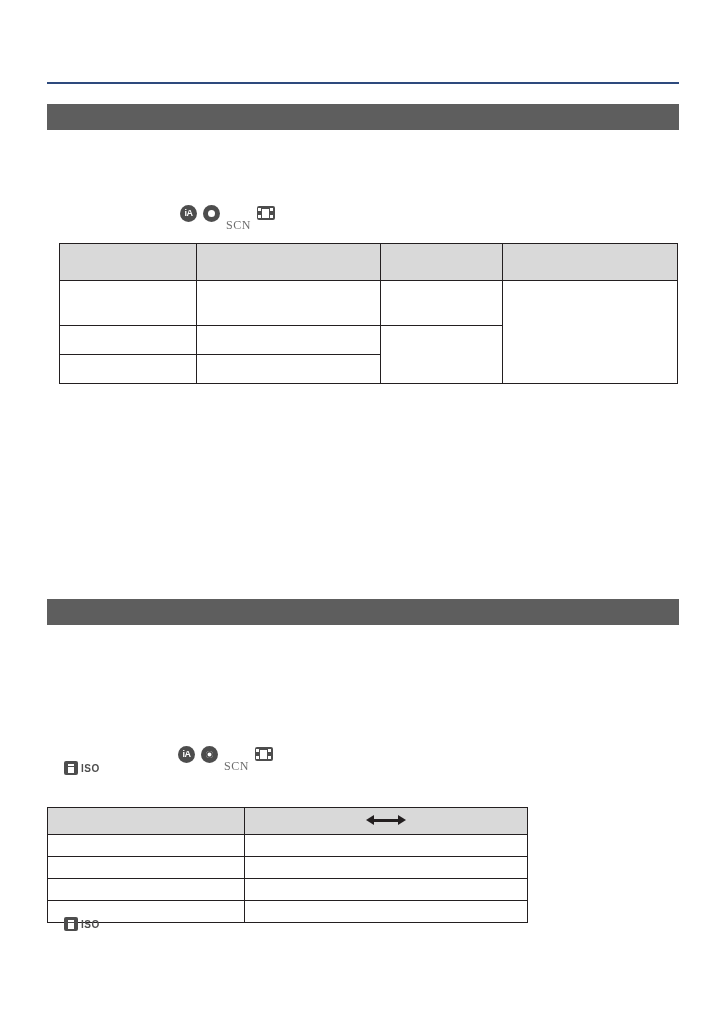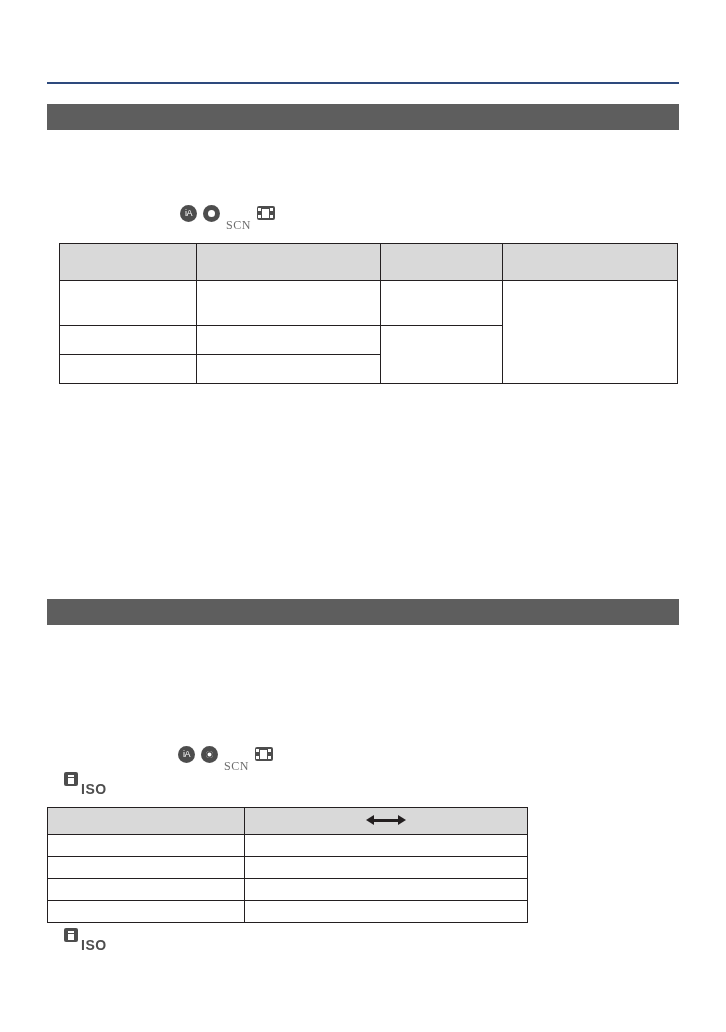--- a/index.html
+++ b/index.html
@@ -61,21 +61,21 @@
     align-items: center;
     justify-content: center;
   }
   .badge-round {
     width: 17px;
     height: 17px;
     border-radius: 50%;
     background: #4d4d4d;
     color: #ffffff;
     font-size: 9px;
-    font-weight: normal;
+    font-weight: bold;
     display: inline-flex;
     align-items: center;
     justify-content: center;
     letter-spacing: -0.5px;
   }
   .badge-cam {
     width: 17px;
     height: 17px;
     border-radius: 50%;
     background: #4d4d4d;
@@ -168,25 +168,24 @@
   .iso-square::after {
     content: "";
     position: absolute;
     left: 4px;
     top: 6px;
     width: 6px;
     height: 5.5px;
     background: #ffffff;
   }
   .iso-label {
-    font-size: 14px;
+    font-size: 10px;
     color: #4d4d4d;
     font-weight: bold;
     letter-spacing: 0.5px;
-    margin-top: 20px;
   }
 
   
   table.doc-table {
     position: absolute;
     border-collapse: collapse;
     font-size: 11px;
   }
   table.doc-table td, table.doc-table th {
     border: 1px solid #231f20;

